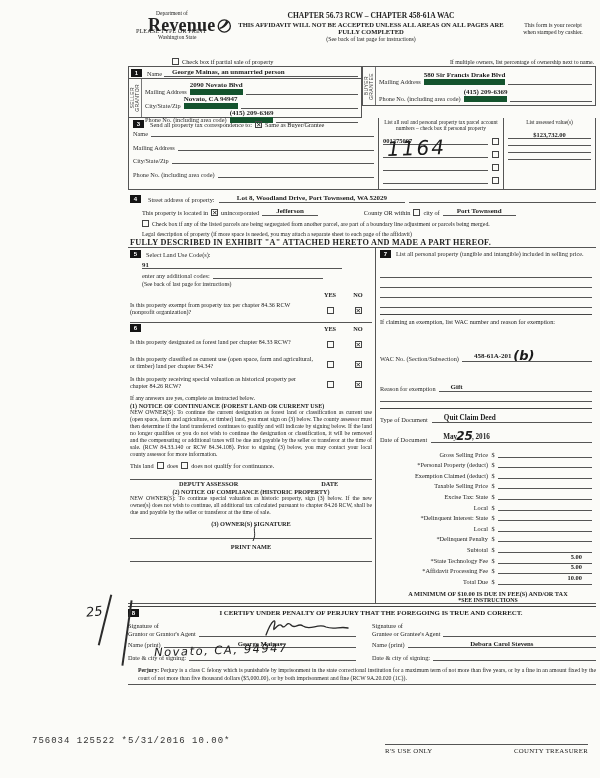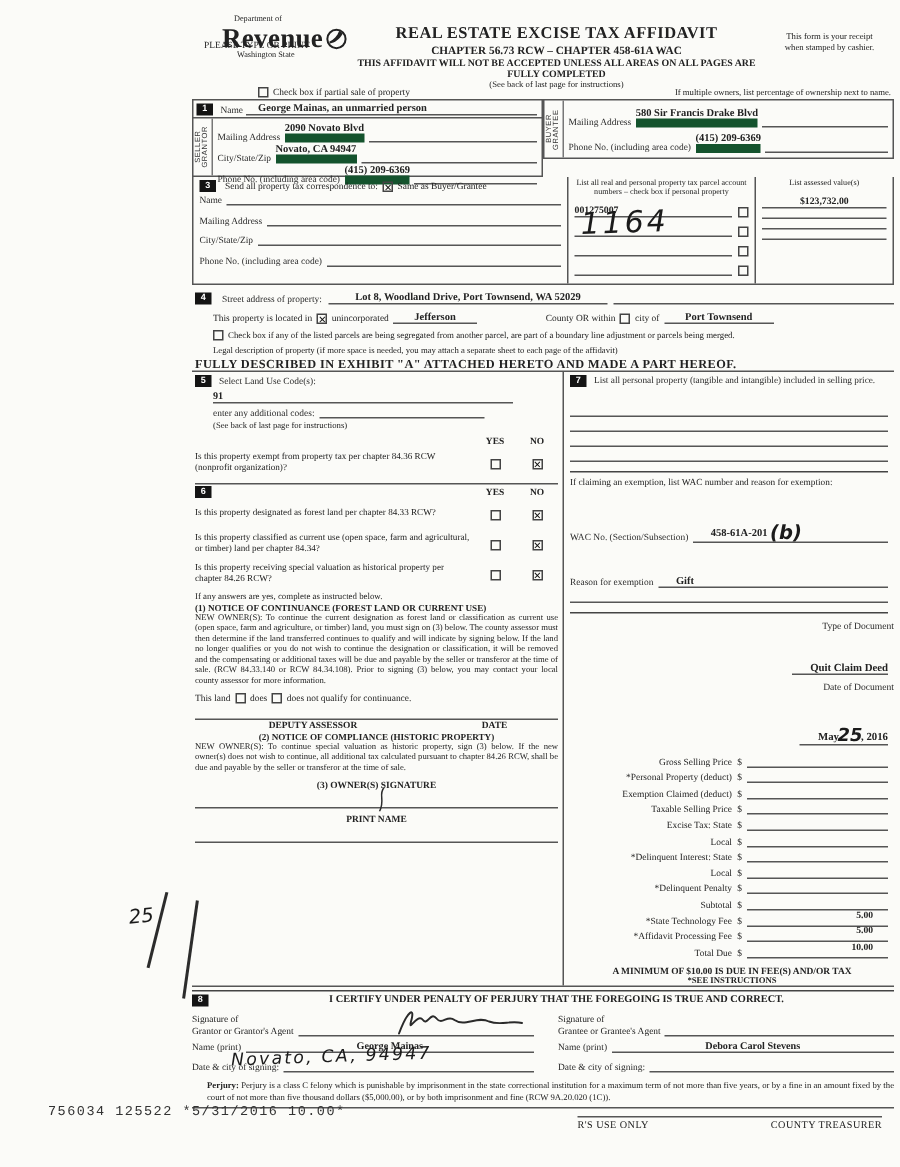--- a/index.html
+++ b/index.html
@@ -119,21 +119,21 @@
 
   .s7head { display:flex; gap:2px; }
   .s7head .lbl { font-size:6.2px; line-height:1.2; white-space:normal; }
   .wline { border-bottom:1px solid #555; height:10px; margin-right:4px; }
   .thick { border-top:1.2px solid #444; margin-top:6px; margin-right:4px; }
   .exnote { font-size:6.2px; margin-top:3px; }
   .wacrow { display:flex; align-items:flex-end; gap:3px; margin-top:21px; position:relative; }
   .wacrow .ul { flex:1; margin-right:4px; }
   .wacrow .val { padding-left:12px; }
   .hw-wac { font-size:13px; font-weight:bold; position:relative; top:2px; }
-  .docrow { display:flex; align-items:flex-end; gap:20px; margin-top:5px;flex-direction:column; }
+  .docrow { display:flex; align-items:flex-end; gap:4px; margin-top:5px; }
   .docrow .lbl { font-size:6.4px; }
   .docrow .ul { flex:1; margin-right:4px; font-size:7.2px; font-weight:bold; padding-left:12px; }
   .hw-25 { font-size:12px; position:relative; top:1px; margin:0 -1px; }
   .fees { margin-top:4px; }
   .feerow { display:flex; align-items:flex-end; height:10.6px; }
   .feelbl { width:108px; text-align:right; font-size:6.3px; white-space:nowrap; }
   .dollar { width:10px; text-align:center; font-size:6.3px; }
   .feeline { flex:1; border-bottom:1px solid #555; margin-right:4px; text-align:right; }
   .feeamt { font-size:6.4px; font-weight:bold; padding-right:10px; }
   .minnote { text-align:center; font-size:6.3px; font-weight:bold; margin-top:5px; }
@@ -180,21 +180,20 @@
           <div class="dept2">Revenue</div>
           <div class="dept3">Washington State</div>
         </div>
         <svg class="swirl" width="24" height="24" viewBox="0 0 24 24">
           <circle cx="12" cy="12" r="10" fill="none" stroke="#222" stroke-width="2.2"></circle>
           <path d="M4 15 C9 13, 13 9, 15 3 L19 6 C15 13, 10 16, 5 17 Z" fill="#222"></path>
         </svg>
       </div>
     </div>
     <div class="titleblock">
-      <div class="title">REAL ESTATE EXCISE TAX AFFIDAVIT</div>
       <div class="chapter">CHAPTER 56.73 RCW – CHAPTER 458-61A WAC</div>
       <div class="warn">THIS AFFIDAVIT WILL NOT BE ACCEPTED UNLESS ALL AREAS ON ALL PAGES ARE FULLY COMPLETED</div>
       <div class="seeback">(See back of last page for instructions)</div>
       <div class="please">PLEASE TYPE OR PRINT</div>
     </div>
     <div class="receipt">
       <div>This form is your receipt</div>
       <div>when stamped by cashier.</div>
     </div>
   </div>

